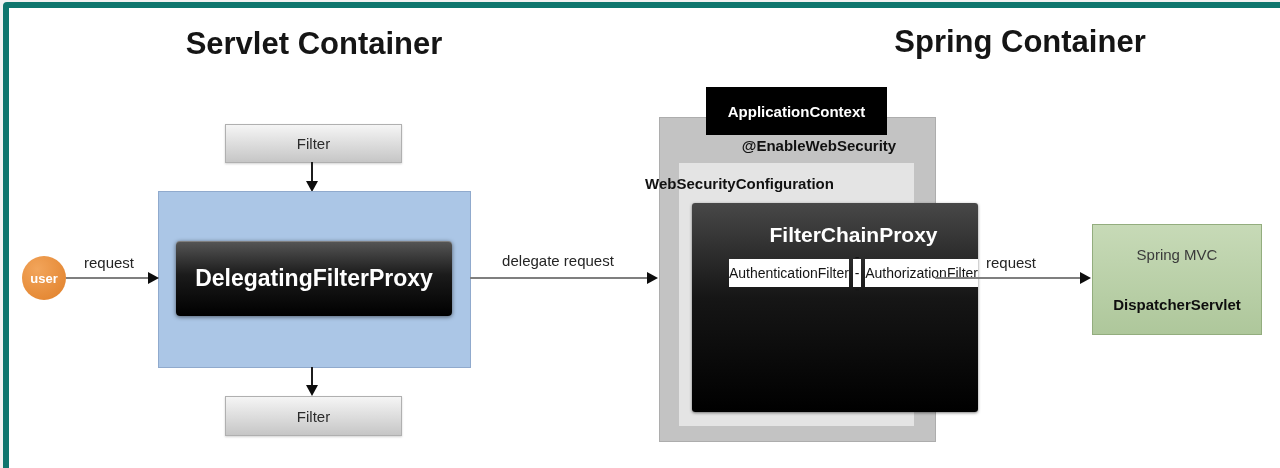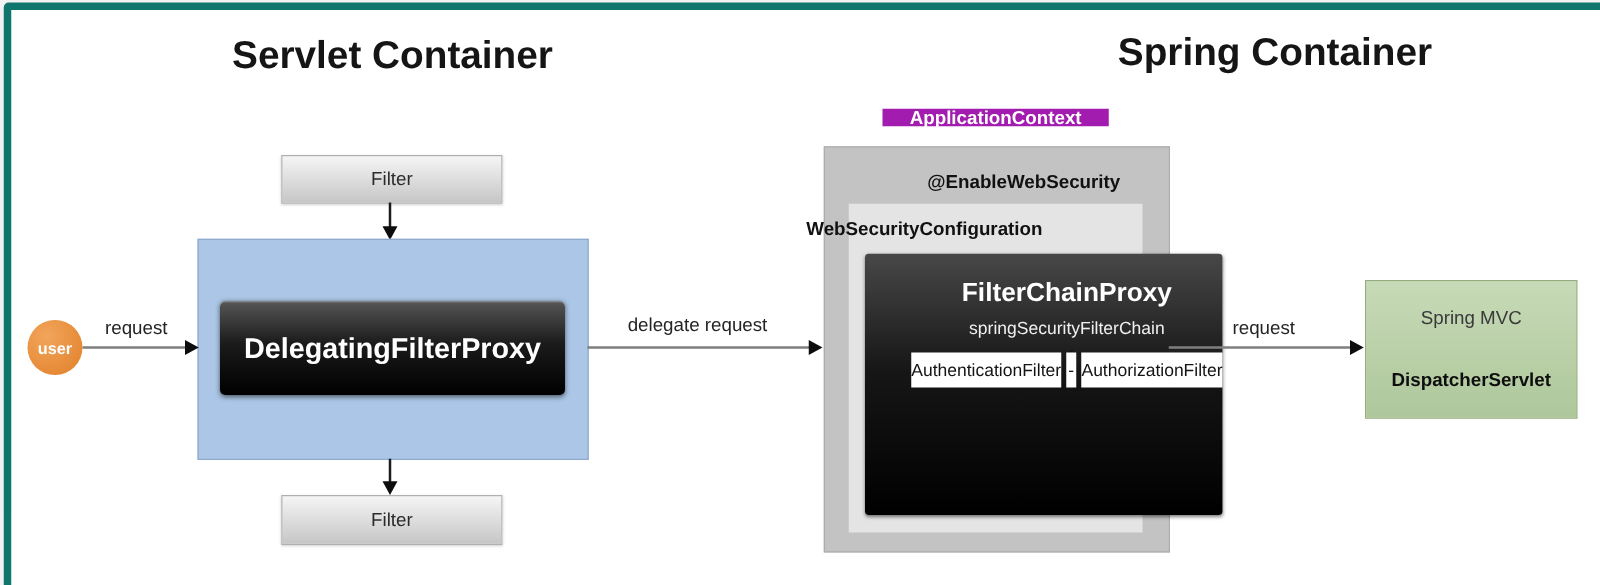--- a/index.html
+++ b/index.html
@@ -25,21 +25,21 @@
                color:#fff;font-weight:bold;font-size:13px;}
 
   .hline{height:2px;background:#7f7f7f;}
   .vline{width:2px;background:#1c1c1c;}
   .head-right{width:0;height:0;border-top:6px solid transparent;border-bottom:6px solid transparent;
               border-left:11px solid #0d0d0d;}
   .head-down{width:0;height:0;border-left:6px solid transparent;border-right:6px solid transparent;
              border-top:11px solid #0d0d0d;}
   .edge-label{font-size:15px;color:#242424;width:160px;}
 
-  .appctx{left:697px;top:79px;width:181px;height:14px;background:#a21caf;color:#fff;
+  .appctx{left:697px;top:79px;width:181px;height:48px;background:#000000;color:#fff;
           font-weight:bold;font-size:15px;}
   .spring-outer{left:650px;top:109px;width:275px;height:323px;background:#c3c3c3;border:1px solid #adadad;}
   .spring-inner{left:670px;top:155px;width:235px;height:263px;background:#e4e4e4;}
   .mid-label{font-weight:bold;font-size:15px;color:#111;}
 
   .fcp-box{left:683px;top:195px;width:249px;height:209px;border-radius:3px;
            background:linear-gradient(#484848 0%,#161616 45%,#000 100%);
            box-shadow:0 1px 3px rgba(0,0,0,.5);padding-left:37px;}
   .fcp-title{margin-top:20px;text-align:center;color:#fff;font-weight:bold;font-size:21px;}
   .fcp-bean{margin-top:7px;text-align:center;color:#f0f0f0;font-size:14px;}
@@ -81,21 +81,20 @@
   <div class="abs head-right" style="left:638px;top:264px;"></div>
 
   <div class="abs spring-outer"></div>
   <div class="abs appctx center-text">ApplicationContext</div>
   <div class="abs mid-label center-text" style="left:650px;top:129px;width:320px;">@EnableWebSecurity</div>
   <div class="abs spring-inner"></div>
   <div class="abs mid-label center-text" style="left:633px;top:167px;width:195px;">WebSecurityConfiguration</div>
 
   <div class="abs fcp-box">
     <div class="fcp-title">FilterChainProxy</div>
-    <div class="fcp-bean">springSecurityFilterChain</div>
     <div class="fcp-rows">
       <div class="fcp-row center-text">AuthenticationFilter</div>
       <div class="fcp-row center-text">- - -</div>
       <div class="fcp-row center-text">AuthorizationFilter</div>
     </div>
   </div>
 
   <div class="abs edge-label center-text" style="left:922px;top:246px;">request</div>
   <div class="abs hline" style="left:926px;top:269px;width:146px;"></div>
   <div class="abs head-right" style="left:1071px;top:264px;"></div>

